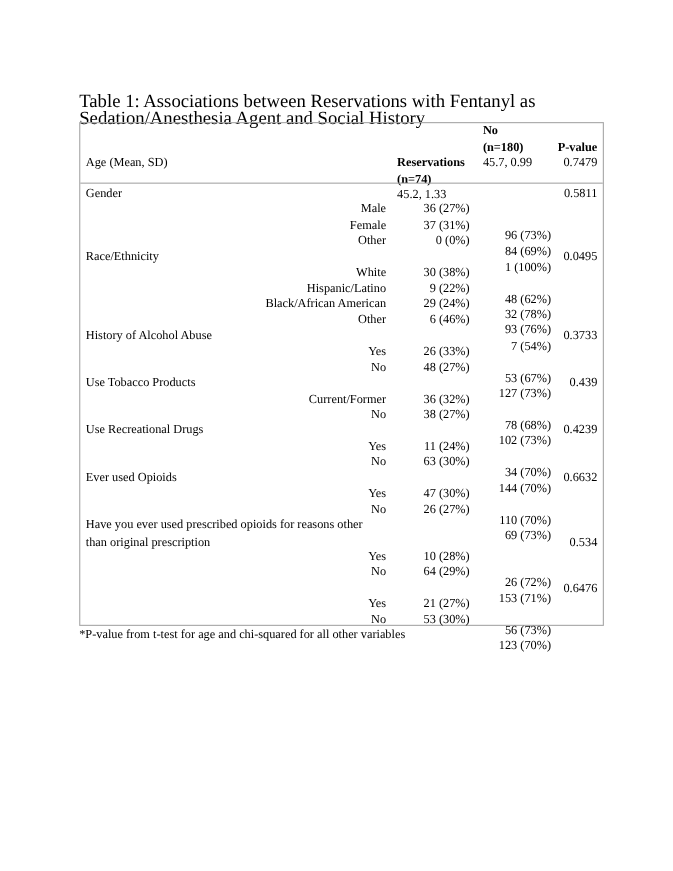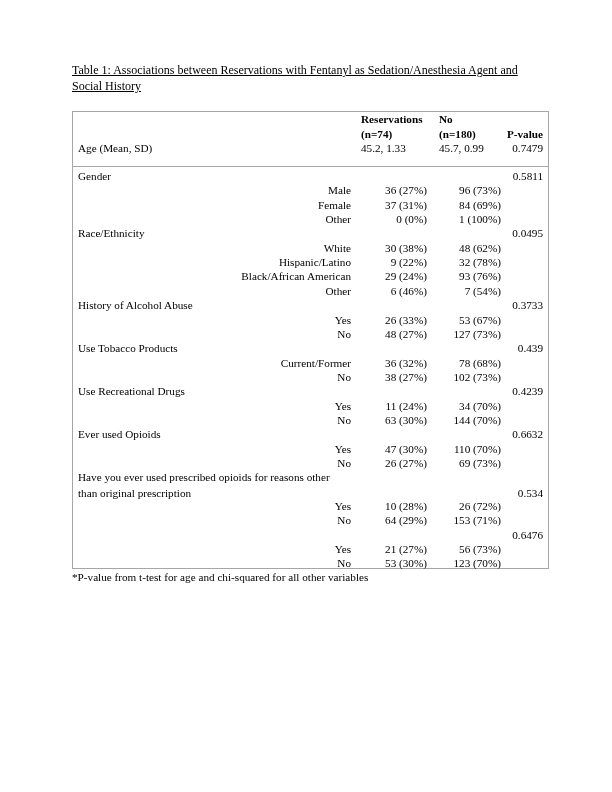--- a/index.html
+++ b/index.html
@@ -1,29 +1,29 @@
 <!DOCTYPE html>
 <html><head>
   <meta charset="utf-8">
   <style>
     html, body { margin: 0; padding: 0; background: #ffffff; }
     body { width: 612px; height: 792px; position: relative; overflow: hidden;
            font-family: "Liberation Serif", "DejaVu Serif", serif; color: #000; font-size: 11.2px; }
-    .caption { position: absolute; left: 72px; top: 62px; width: 470px; line-height: 16px; font-size: 12px; text-decoration: underline; }
+    .caption { position: absolute; left: 72px; top: 84px; width: 470px; line-height: 16px; font-size: 17px; }
     .tbl { position: absolute; left: 72px; top: 111px; width: 477px; height: 458px;
            border: 1px solid #a6a6a6; box-sizing: border-box; }
     .hdr-sep { position: absolute; left: 0; right: 0; top: 54px; border-top: 1px solid #a6a6a6; }
     .row { position: absolute; left: 0; right: 0; height: 14.3px; line-height: 14.3px; white-space: nowrap; }
     .c-label { position: absolute; left: 5px; }
     .c-sub { position: absolute; right: 197px; text-align: center; }
     .c-res { position: absolute; left: 288px; width: 66px; text-align: right; }
-    .c-no { position: absolute; left: 366px; width: 62px; text-align: right; }
+    .c-no { position: absolute; left: 366px; width: 62px; text-align: right; margin-top: 24px; }
     .c-p { position: absolute; right: 5px; text-align: right; }
     .hdr { font-weight: bold; }
-    .h-res { position: absolute; left: 288px; }
+    .h-res { position: absolute; left: 288px; margin-top: 29px; }
     .h-no { position: absolute; left: 366px; }
     .h-p { position: absolute; right: 5px; }
     .footnote { position: absolute; left: 72px; top: 570px; font-size: 11.2px; line-height: 15px; }
   </style>
 </head>
 <body>
 
 <div class="caption">Table 1: Associations between Reservations with Fentanyl as Sedation/Anesthesia Agent and Social History</div>
 
 <div class="tbl">

